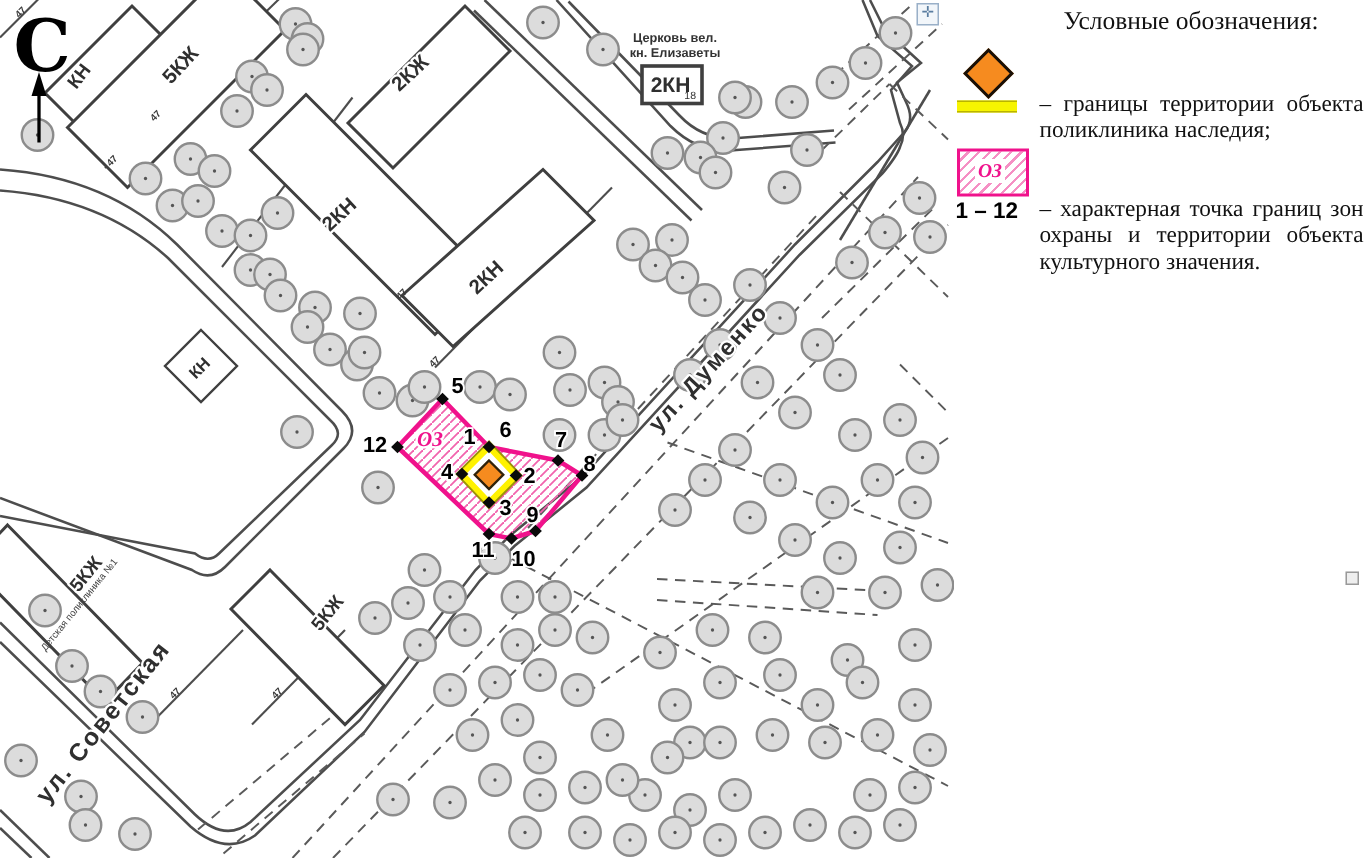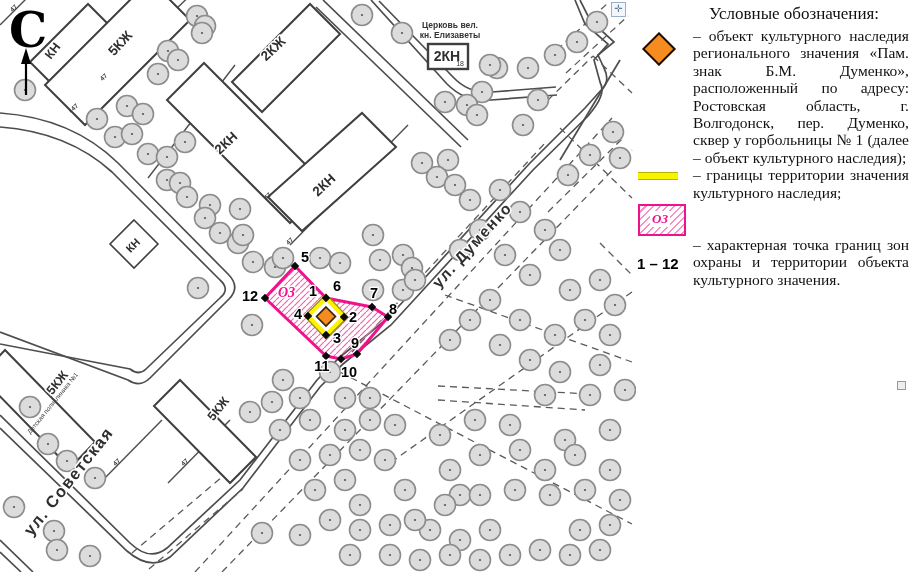--- a/index.html
+++ b/index.html
@@ -16,21 +16,21 @@
   .lg-title{font-size:17px;padding-left:72px;margin:2px 0 3px 0;}
   .lg-row{display:flex;align-items:flex-start;}
   .lg-icon{width:56px;flex:0 0 56px;}
   .lg-text{flex:1;font-size:15.5px;line-height:17.4px;text-align:justify;}
   .diamond-icon{width:20px;height:20px;background:#f68b1f;border:2.5px solid #181008;transform:rotate(45deg);margin:10px 0 0 10px;}
   .yellow-line{width:40px;height:6px;background:#f7f400;border-top:1px solid #b9b300;border-bottom:1px solid #b9b300;margin:6px 0 0 1px;}
   .oz-box{width:44px;height:28px;border:2px solid #f0128c;margin:3px 0 0 1px;position:relative;
      background:repeating-linear-gradient(135deg,#fff 0 3.5px,#f590c4 3.5px 5px);}
   .oz-chip{position:absolute;left:10px;top:5px;background:#fff;padding:0 2px;color:#f0128c;
      font-style:italic;font-weight:bold;font-size:13px;font-family:"Liberation Serif",serif;}
-  .range-label{font-family:"Liberation Sans",sans-serif;font-weight:bold;font-size:15px;color:#000;margin:19px 0 0 0;}
+  .range-label{font-family:"Liberation Sans",sans-serif;font-weight:bold;font-size:15px;color:#000;margin:1px 0 0 0;}
   
   .move-anchor{position:absolute;left:611px;top:2px;width:13px;height:13px;border:1px solid #9ab0c8;background:#f2f6fa;color:#5a7da0;font-size:10px;line-height:12px;text-align:center;}
   .resize-handle{position:absolute;left:897px;top:381px;width:7px;height:7px;border:1px solid #999;background:#eee;}
 </style>
 </head>
 <body>
 
 <div id="stage">
 
   <div id="mapwrap">
@@ -485,28 +485,27 @@
   </svg>
   </div>
 
   <div id="legend">
     <div class="lg-title">Условные обозначения:</div>
 
     <div class="lg-row">
       <div class="lg-icon">
         <div class="diamond-icon"></div>
       </div>
-      <div class="lg-text">– объект культурного наследия регионального значения «Пам. знак Б.М. Думенко», расположенный по адресу: Ростовская область, г. Волгодонск, пер. Думенко, сквер у горбольницы № 1 (далее – объект культурного наследия);</div>
     </div>
 
     <div class="lg-row">
       <div class="lg-icon">
         <div class="yellow-line"></div>
       </div>
-      <div class="lg-text">– границы территории значения культурного наследия;</div>
+      <div class="lg-text">– границы территории объекта поликлиника наследия;</div>
     </div>
 
     <div class="lg-row">
       <div class="lg-icon">
         <div class="oz-box">
           <span class="oz-chip">ОЗ</span>
         </div>
       </div>
     </div>
 

